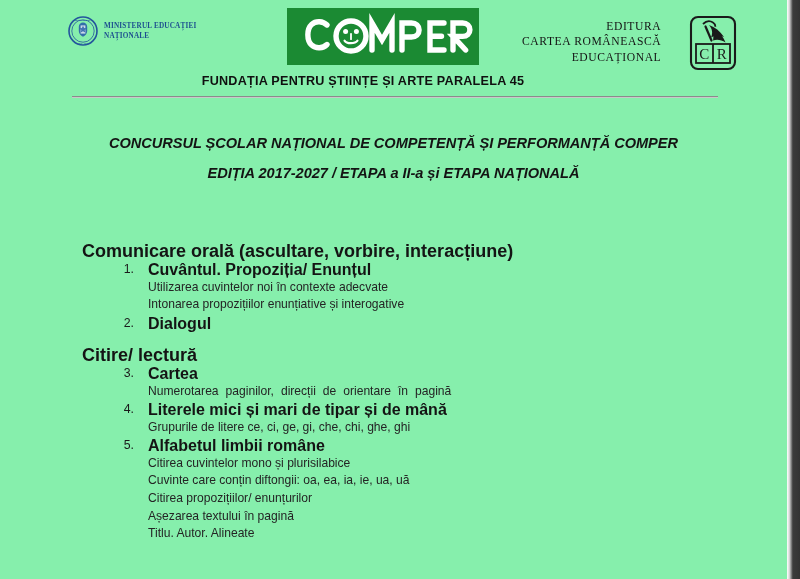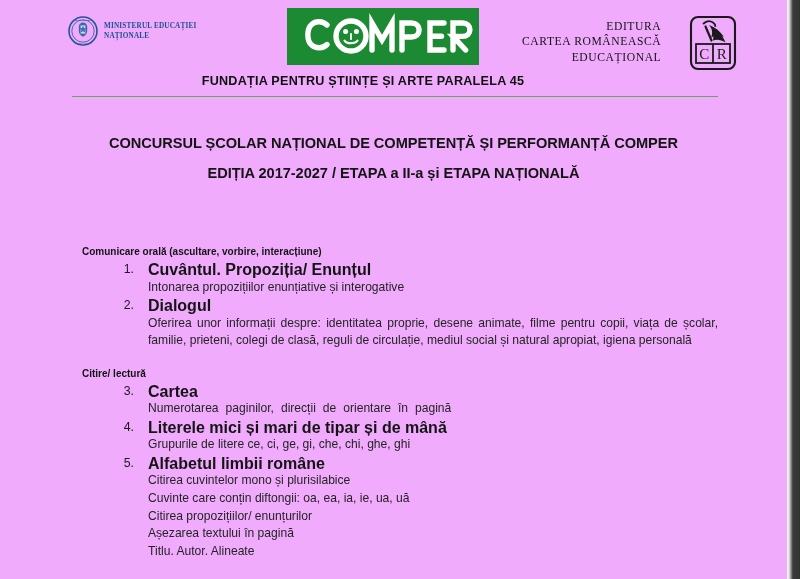--- a/index.html
+++ b/index.html
@@ -15,21 +15,21 @@
     font-family: "Liberation Sans", sans-serif;
     color: #1a1a1a;
   }
 
   
   .page {
     position: absolute;
     top: 0; left: 0;
     width: 800px;
     height: 579px;
-    background: #f0abfc;
+    background: #86efac;
   }
   .page-edge-shadow {
     position: absolute;
     top: 0;
     left: 787px;
     width: 13px;
     height: 579px;
     background: linear-gradient(to right, #ffffff 0%, #d8d8d8 18%, #3b3b3b 45%, #333333 100%);
   }
 
@@ -135,34 +135,35 @@
     width: 787px;
     text-align: center;
   }
   .title-line {
     font-size: 14.6px;
     font-weight: bold;
     letter-spacing: -0.05px;
     line-height: 30px;
     color: #141414;
     font-family: "Liberation Sans", sans-serif;
+    font-style: italic;
   }
 
   
   .content {
     position: absolute;
     top: 243px;
     left: 82px;
     width: 636px;
   }
   .section { margin: 0; }
   .section + .section { margin-top: 15px; }
 
   .section-title {
-    font-size: 10px;
+    font-size: 18px;
     font-weight: bold;
     line-height: 17px;
     color: #141414;
   }
 
   .items {
     margin: 0;
     padding: 0;
     list-style: none;
   }
@@ -286,30 +287,28 @@
   <div class="content">
 
     <div class="section">
       <div class="section-title">Comunicare orală (ascultare, vorbire, interacțiune)</div>
       <ul class="items">
 
         <li class="item">
           <span class="item-num">1.</span>
           <div class="item-title">Cuvântul. Propoziția/ Enunțul</div>
           <div class="item-lines">
+            <div class="item-line">Utilizarea cuvintelor noi în contexte adecvate</div>
             <div class="item-line">Intonarea propozițiilor enunțiative și interogative</div>
           </div>
         </li>
 
         <li class="item">
           <span class="item-num">2.</span>
           <div class="item-title">Dialogul</div>
-          <div class="item-lines">
-            <div class="item-line justify">Oferirea unor informații despre: identitatea proprie, desene animate, filme pentru copii, viața de școlar, familie, prieteni, colegi de clasă, reguli de circulație, mediul social și natural apropiat, igiena personală</div>
-          </div>
         </li>
 
       </ul>
     </div>
 
     <div class="section">
       <div class="section-title">Citire/ lectură</div>
       <ul class="items">
 
         <li class="item">

